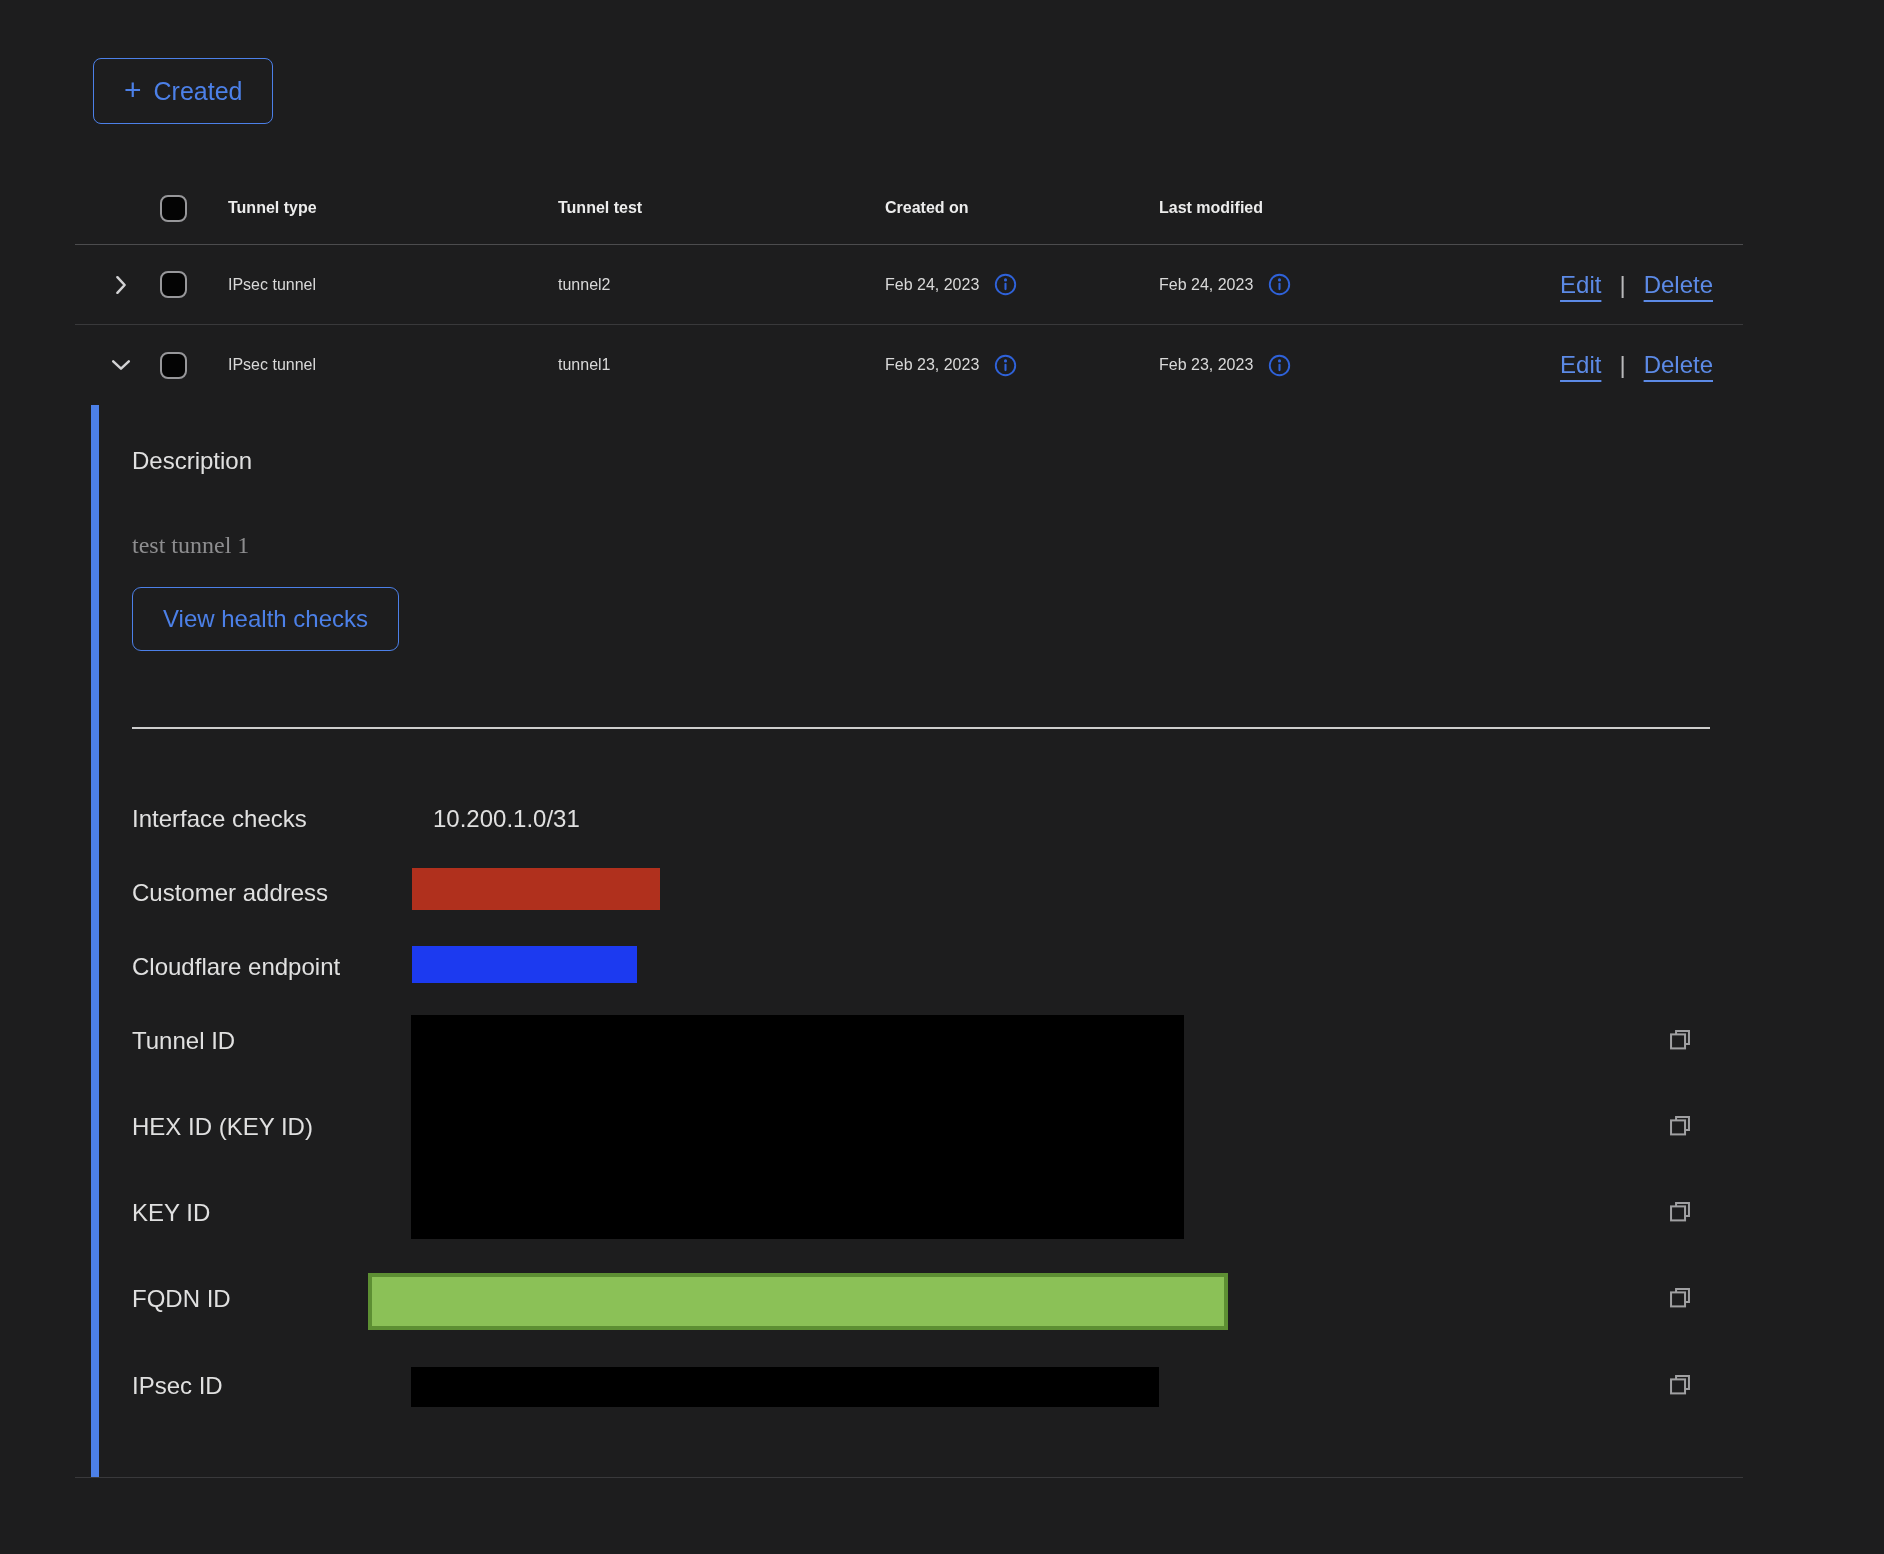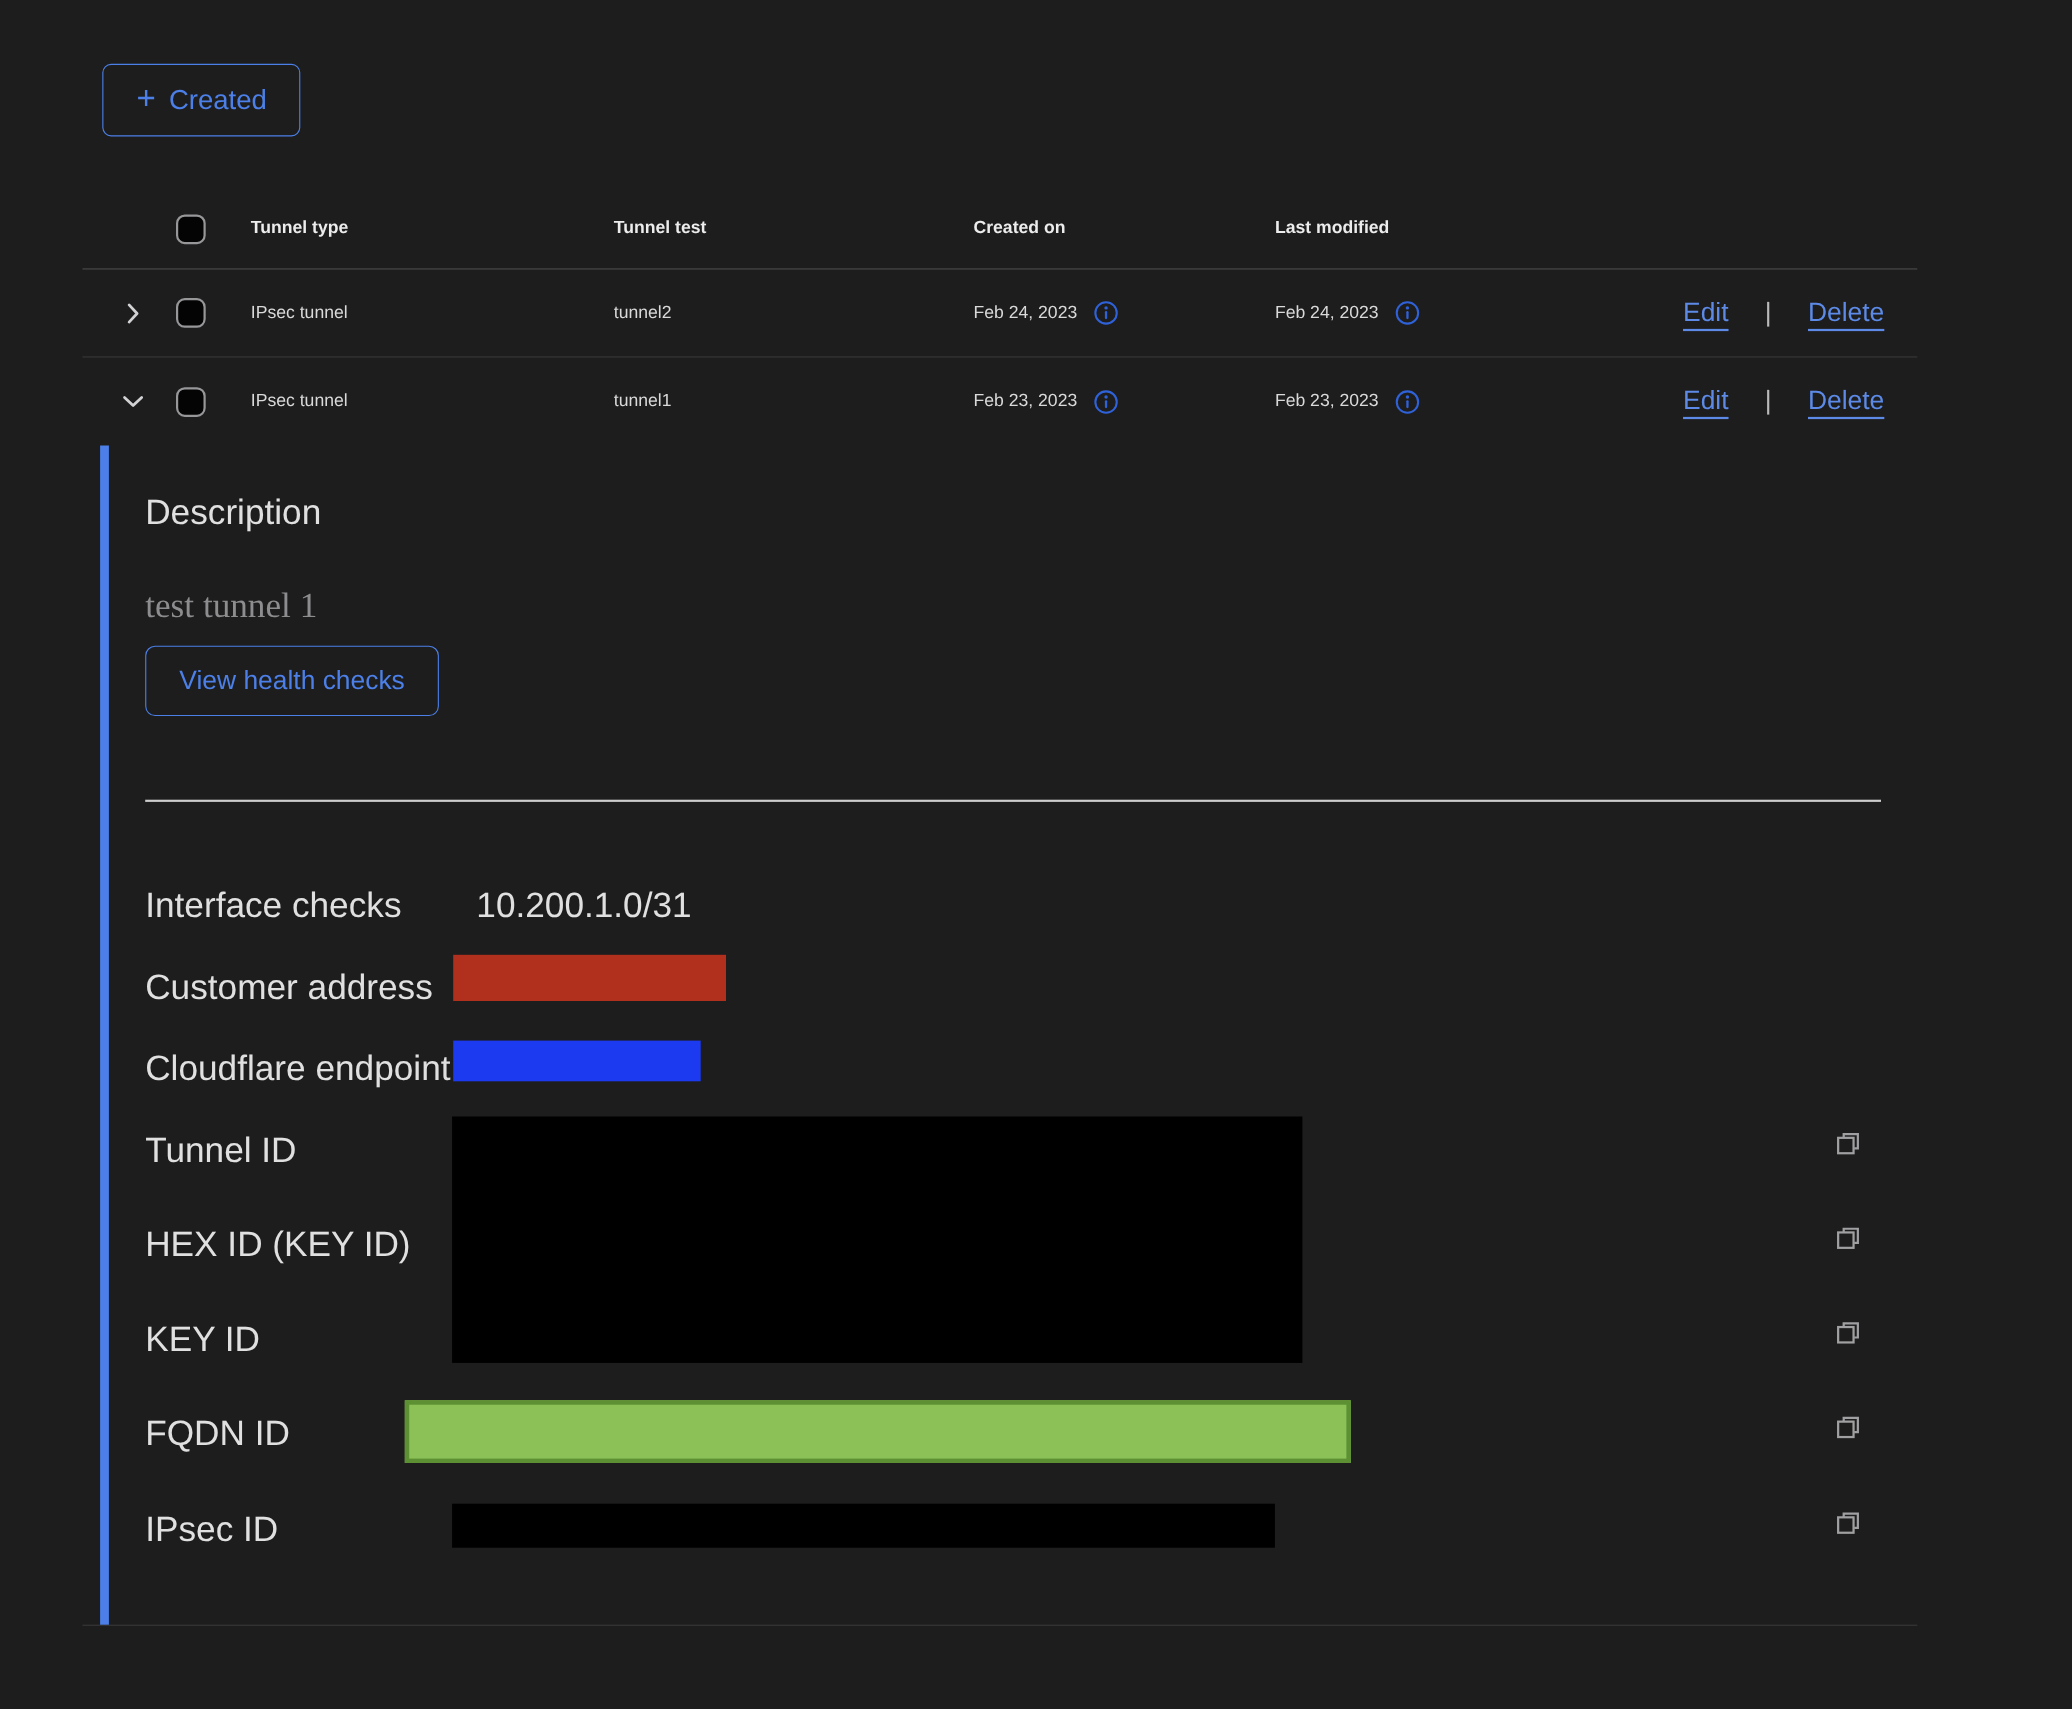--- a/index.html
+++ b/index.html
@@ -23,37 +23,37 @@
   .table { position:absolute; left:75px; top:172px; width:1668px; }
   .trow {
     display:grid;
     grid-template-columns:52px 68px 330px 327px 274px 336px auto;
     align-items:center; padding-left:33px;
   }
   .thead { height:73px; border-bottom:1px solid #4c4c4e; font-weight:700; color:#ececec; }
   .tbody-row { height:80px; font-weight:400; color:#d9d9d9; }
   .row-sep { border-bottom:1px solid #39393b; }
   .cell { font-size:16px; }
-  .actions { justify-self:end; padding-right:30px; display:flex; align-items:center; gap:33px; font-size:24px; }
+  .actions { justify-self:end; padding-right:30px; display:flex; align-items:center; gap:18px; font-size:24px; }
   .action-link { color:var(--link,#5c8ae6); text-decoration:underline; text-underline-offset:7px; text-decoration-thickness:2px; cursor:pointer; }
   .action-sep { color:#b9b9bb; text-decoration:none; }
   .date-cell { display:flex; align-items:center; gap:15px; }
 
   .checkbox {
     width:27px; height:27px; border:2px solid #97979a; border-radius:8px;
     background:#040404; cursor:pointer;
   }
   .chev-btn { background:none; border:none; cursor:pointer; color:#d2d2d4; display:flex; align-items:center; width:26px; }
   .info-btn { background:none; border:none; cursor:pointer; color:var(--info,#2f62d9); display:flex; align-items:center; }
 
   
   .expanded { position:relative; height:1073px; border-bottom:1px solid #39393b; }
   .panel-bar { position:absolute; left:16px; top:0; width:8px; height:100%; background:var(--accent,#4c80e8); }
   .abs { position:absolute; }
-  .lbl { font-size:32px; color:#e0e0e0; white-space:nowrap; }
+  .lbl { font-size:24px; color:#e0e0e0; white-space:nowrap; }
   .muted { color:#8d8d8f;font-family:Liberation Serif, serif; }
   .health-btn {
     position:absolute; left:57px; top:182px; height:64px; padding:0 30px;
     background:transparent; border:1.5px solid var(--accent,#4c80e8); border-radius:9px;
     color:var(--accent,#4c80e8); font-size:24px; font-family:inherit; cursor:pointer;
   }
   .divider { position:absolute; left:57px; top:322px; width:1578px; height:2px; background:#cdcdcd; }
   .redaction { position:absolute; }
   .copy-btn {
     position:absolute; left:1588px; width:34px; height:34px;

